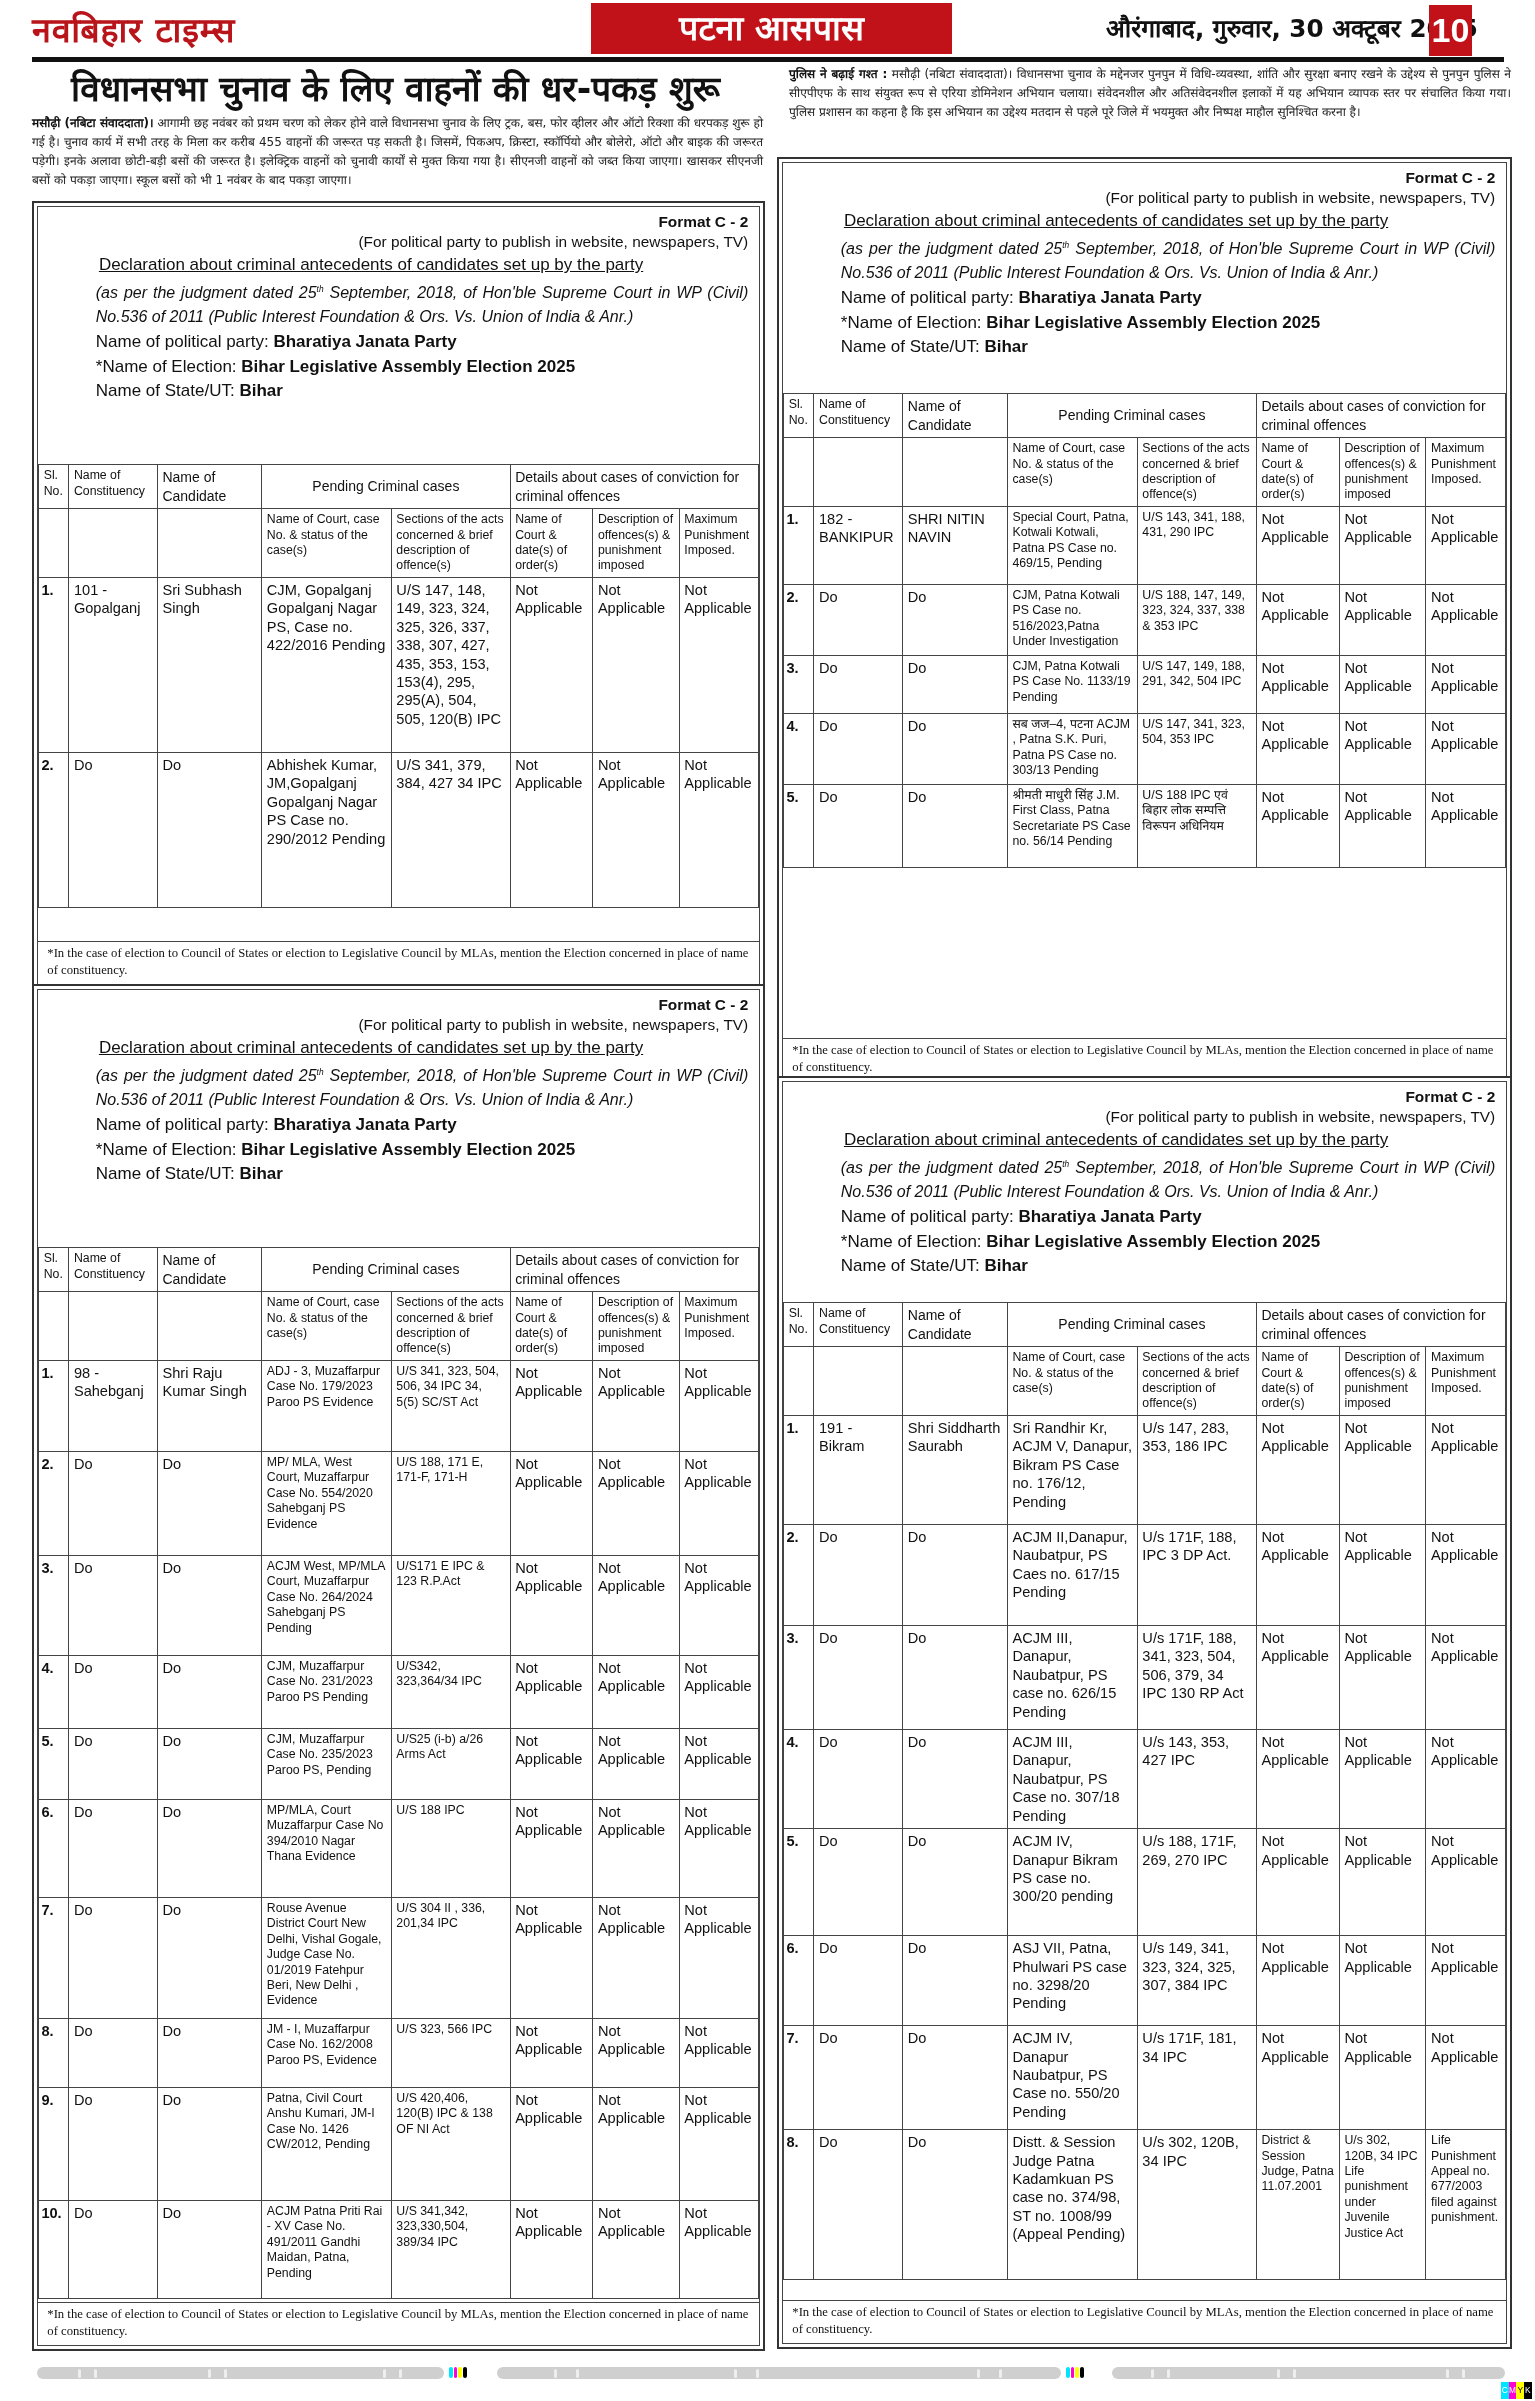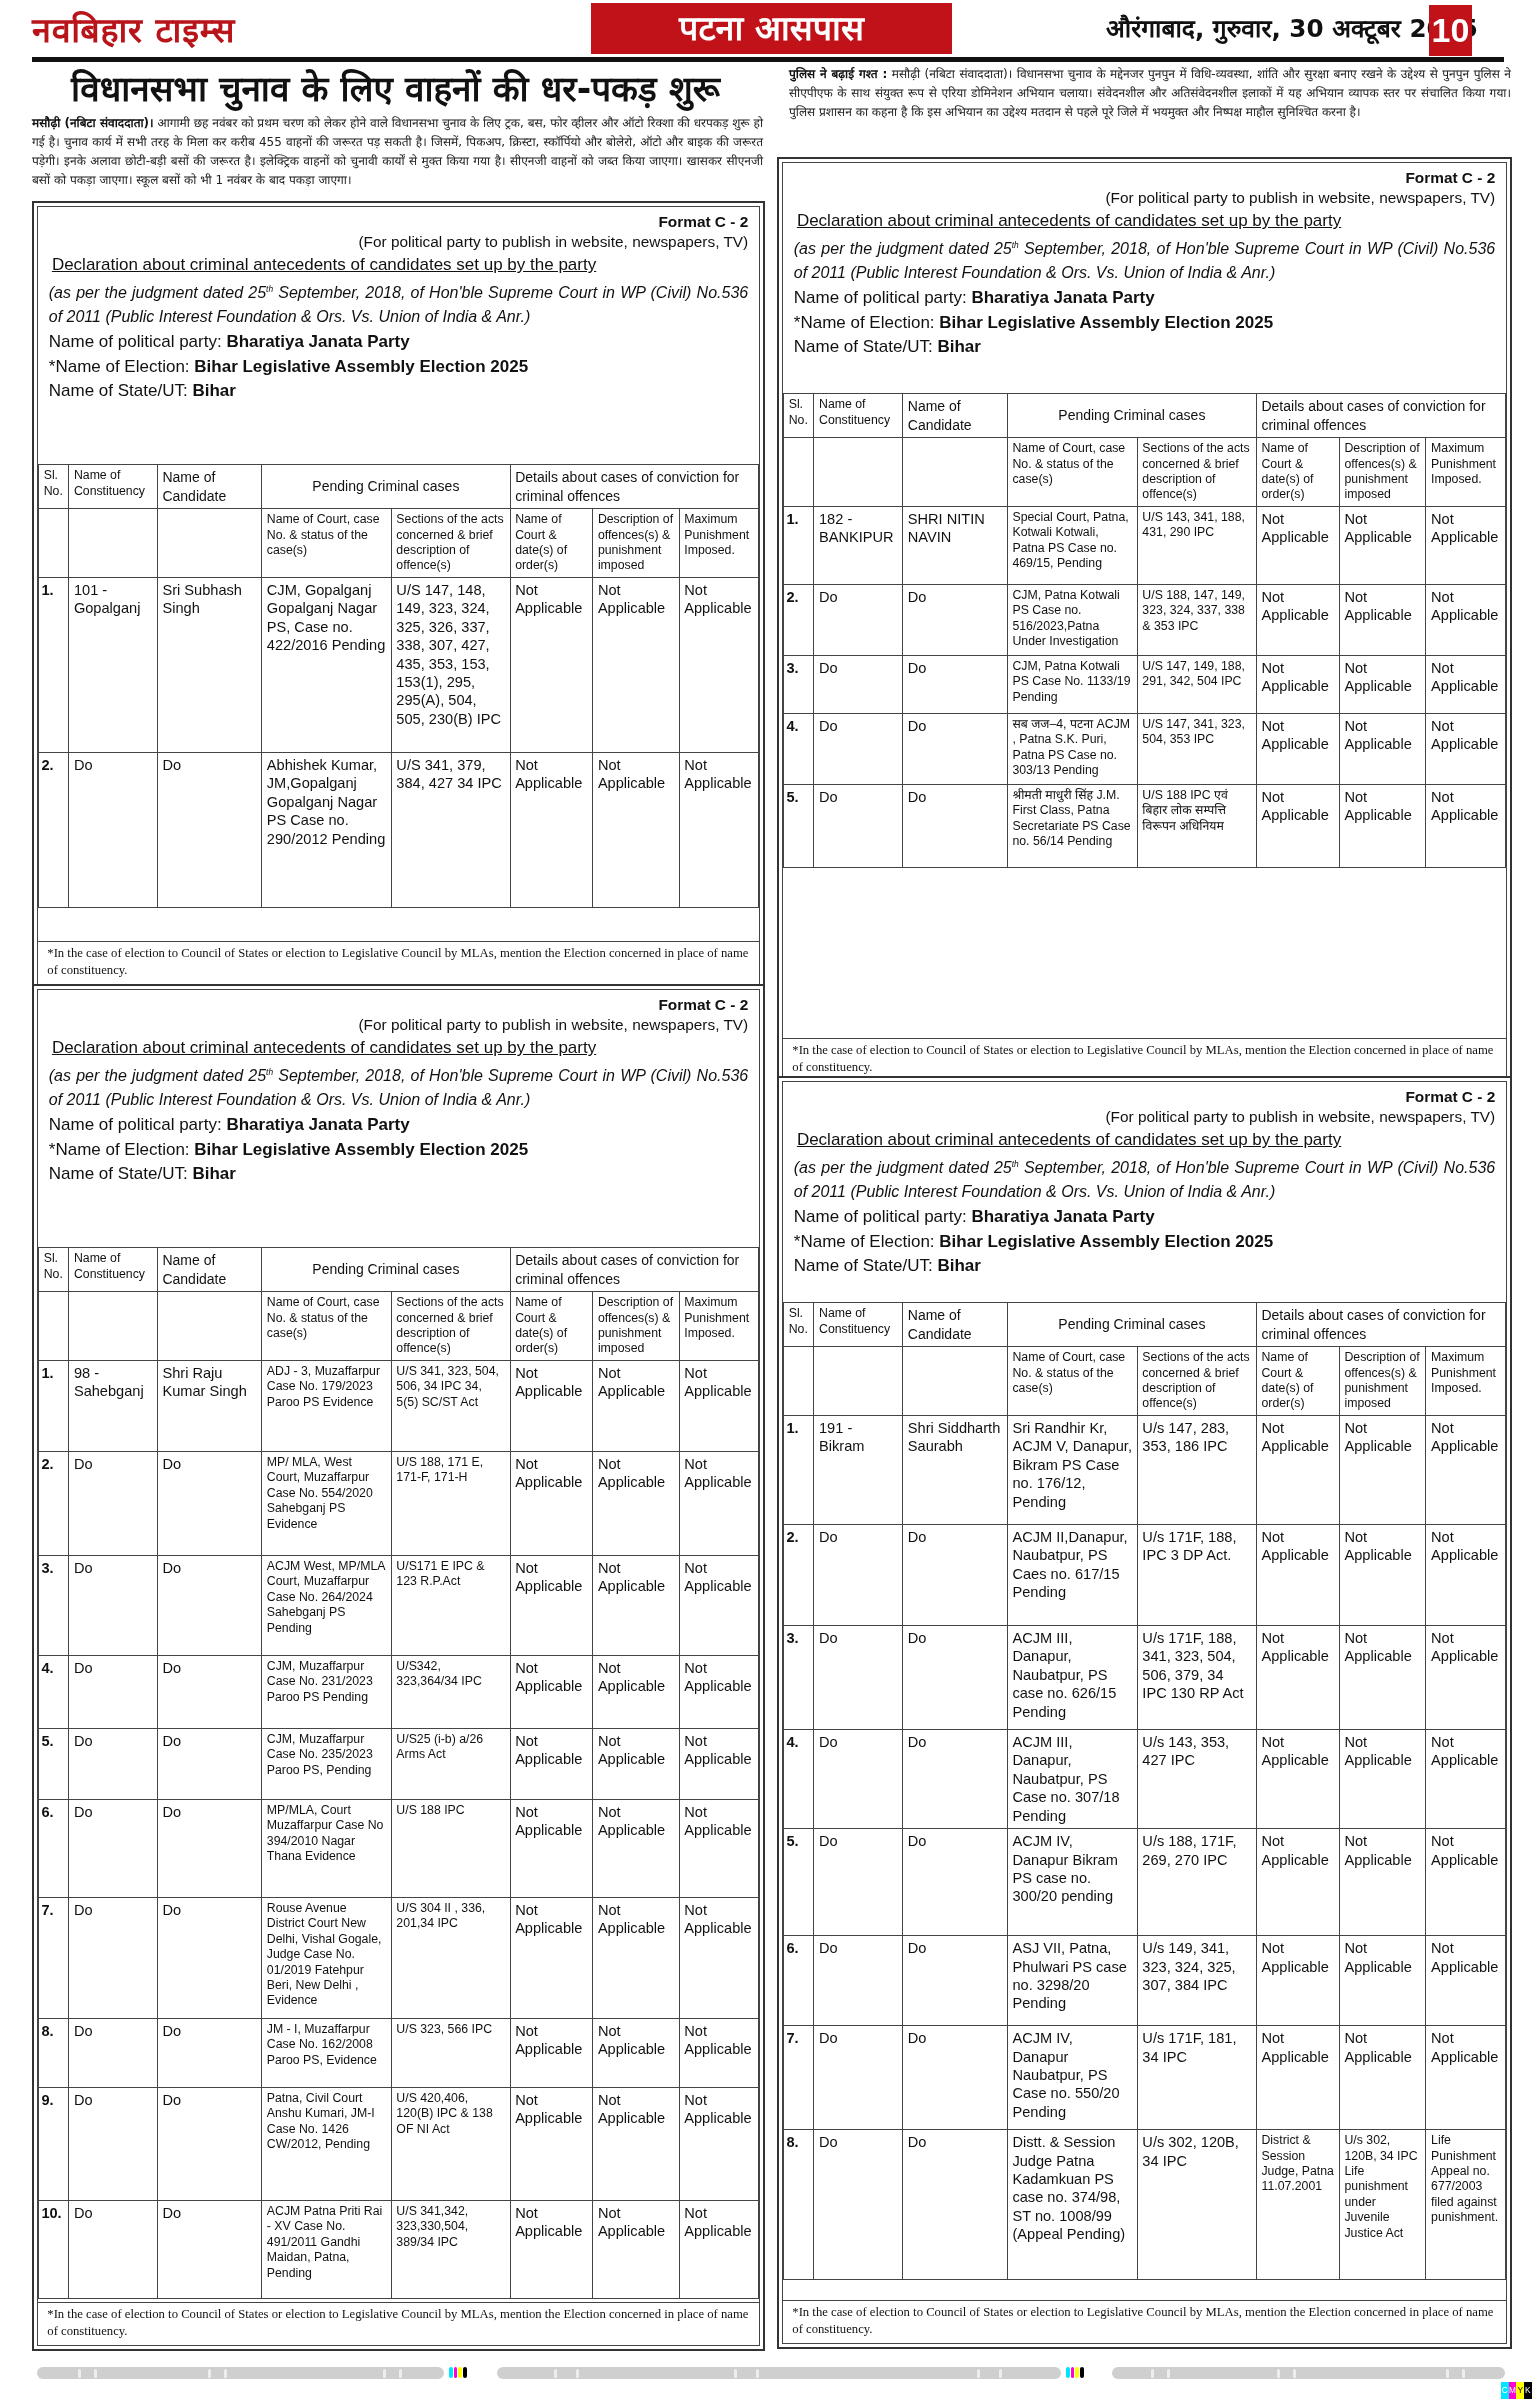--- a/index.html
+++ b/index.html
@@ -16,21 +16,21 @@
 
   
   .headline { position: absolute; left: 31px; top: 64px; width: 729px; text-align: center; font-size: 35px; font-weight: bold; font-family: "DejaVu Sans", sans-serif; color: #111; }
   .news-para { position: absolute; font-family: "DejaVu Sans", sans-serif; font-size: 12px; line-height: 19px; text-align: justify; color: #222; }
   .news-left { left: 32px; top: 114px; width: 731px; }
   .news-right { left: 789px; top: 65px; width: 722px; }
   .news-para b { color: #111; }
 
   
   .decl { position: absolute; border: 2.3px double #333; background: #fff; padding: 0; }
-  .decl-inner { position: absolute; inset: 3.1px; border: 1.2px solid #444; }
+  .decl-inner { position: absolute; inset: 3.1px; border: 1.2px solid #444; padding-left: 47px; }
   .decl-head { position: relative; padding: 6.1px 10.7px 0 10.7px; font-family: "Liberation Sans", sans-serif; }
   .format { text-align: right; font-weight: bold; font-size: 15.4px; }
   .for-party { text-align: right; font-size: 15.4px; margin-top: 1.5px; }
   .decl-title { margin-top: 4.6px; font-size: 17px; text-decoration: underline; padding-left: 3.1px; }
   .judgment { font-style: italic; font-size: 16px; line-height: 23px; text-align: justify; margin-top: 3.1px; }
   .judgment sup { font-size: 8.4px; }
   .meta-line { font-size: 17px; margin-top: 4.6px; }
   .meta-line b { font-weight: bold; }
 
   table.cases { position: absolute; left: 0; right: 0; border-collapse: collapse; width: 100%; font-family: "Liberation Sans", sans-serif; table-layout: fixed; }
@@ -106,21 +106,21 @@
             <th class="small">Description of offences(s) &amp; punishment imposed</th>
             <th class="small">Maximum Punishment Imposed.</th>
           </tr>
         </thead>
         <tbody>
             <tr style="height: 175px;">
               <td class="sl">1.</td>
               <td>101 - Gopalganj</td>
               <td>Sri Subhash Singh</td>
               <td>CJM, Gopalganj Gopalganj Nagar PS, Case no. 422/2016 Pending</td>
-              <td>U/S 147, 148, 149, 323, 324, 325, 326, 337, 338, 307, 427, 435, 353, 153, 153(1), 295, 295(A), 504, 505, 230(B) IPC</td>
+              <td>U/S 147, 148, 149, 323, 324, 325, 326, 337, 338, 307, 427, 435, 353, 153, 153(4), 295, 295(A), 504, 505, 120(B) IPC</td>
               <td>Not Applicable</td>
               <td>Not Applicable</td>
               <td>Not Applicable</td>
             </tr>
             <tr style="height: 155px;">
               <td class="sl">2.</td>
               <td>Do</td>
               <td>Do</td>
               <td>Abhishek Kumar, JM,Gopalganj Gopalganj Nagar PS Case no. 290/2012 Pending</td>
               <td>U/S 341, 379, 384, 427 34 IPC</td>

